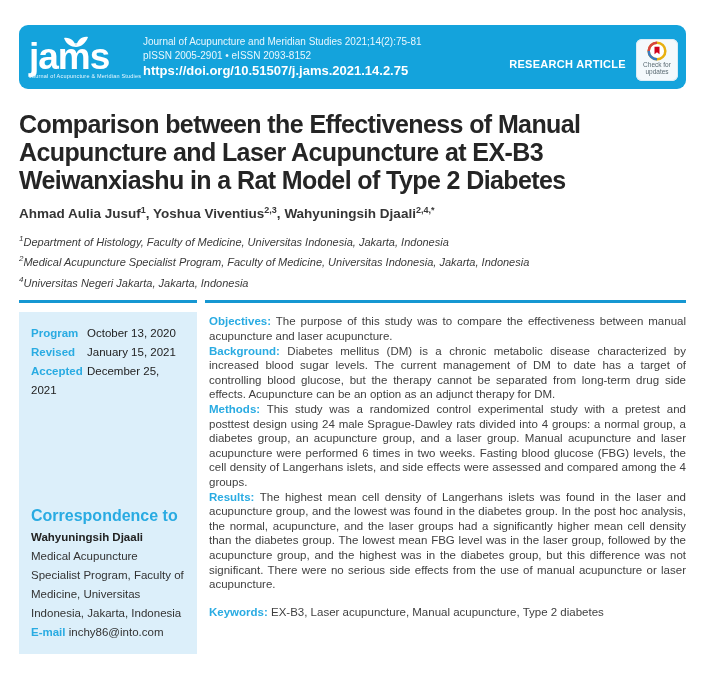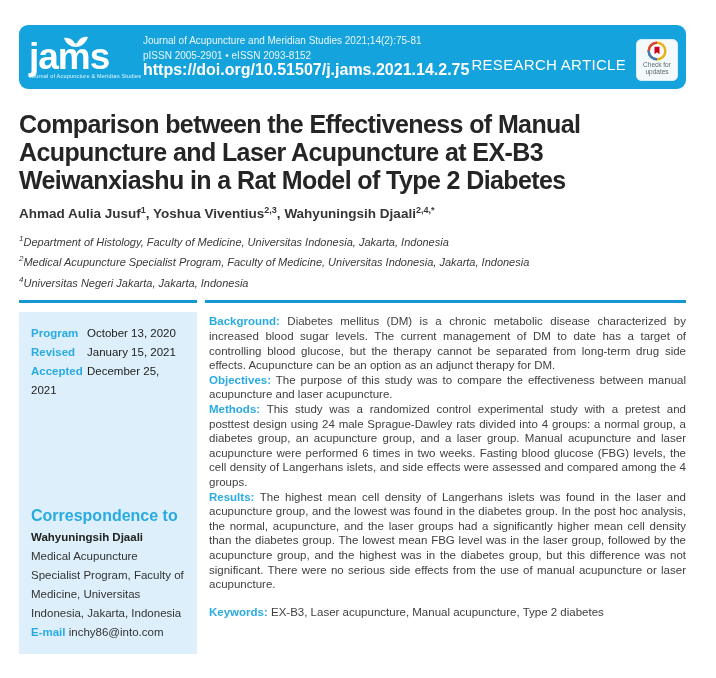--- a/index.html
+++ b/index.html
@@ -21,23 +21,23 @@
     position:relative;
   }
   .logo { width:100px; position:relative; padding-top:6px; }
   .logo-word {
     font-size:37px; font-weight:bold; letter-spacing:-1px;
     line-height:30px; color:#fff;
   }
   .logo-sprout { position:absolute; left:34px; top:-2px; }
   .logo-tag { font-size:5.5px; letter-spacing:.2px; color:#eaf7ff; margin-top:1px; white-space:nowrap; }
   .head-info { flex:0 0 auto; margin-left:14px; font-size:10px; line-height:14.5px; color:#e9f7fe; }
-  .head-info .doi { font-weight:bold; color:#ffffff; text-decoration:none; font-size:16px; }
+  .head-info .doi { font-weight:bold; color:#ffffff; text-decoration:none; font-size:13px; }
   .head-right { margin-left:auto; display:flex; align-items:center; gap:10px; padding-top:14px; }
-  .article-type { font-size:15px; font-weight:normal; letter-spacing:.3px; color:#fff; }
+  .article-type { font-size:11px; font-weight:bold; letter-spacing:.3px; color:#fff; }
   .crossmark {
     width:42px; height:42px; background:#f4f9fc; border-radius:6px;
     display:flex; flex-direction:column; align-items:center; justify-content:flex-start;
     padding-top:2px; cursor:pointer; box-shadow:0 0 0 1px #d9ecf5 inset;
     margin-top:-8px;
   }
   .cm-text { font-size:6.5px; line-height:7px; color:#5a6a72; text-align:center; }
 
   
   .title {
@@ -148,21 +148,21 @@
         <div class="corr-name">Wahyuningsih Djaali</div>
         <div class="corr-address">Medical Acupuncture Specialist Program, Faculty of Medicine, Universitas Indonesia, Jakarta, Indonesia</div>
         <div class="corr-email-line">
           <span class="email-label">E-mail</span>
           <a href="#" class="email-link">inchy86@into.com</a>
         </div>
       </div>
     </aside>
 
     <section class="abstract">
+      <p><span class="sec-label">Objectives:</span><span> The purpose of this study was to compare the effectiveness between manual acupuncture and laser acupuncture.</span></p>
       <p><span class="sec-label">Background:</span><span> Diabetes mellitus (DM) is a chronic metabolic disease characterized by increased blood sugar levels. The current management of DM to date has a target of controlling blood glucose, but the therapy cannot be separated from long-term drug side effects. Acupuncture can be an option as an adjunct therapy for DM.</span></p>
-      <p><span class="sec-label">Objectives:</span><span> The purpose of this study was to compare the effectiveness between manual acupuncture and laser acupuncture.</span></p>
       <p><span class="sec-label">Methods:</span><span> This study was a randomized control experimental study with a pretest and posttest design using 24 male Sprague-Dawley rats divided into 4 groups: a normal group, a diabetes group, an acupuncture group, and a laser group. Manual acupuncture and laser acupuncture were performed 6 times in two weeks. Fasting blood glucose (FBG) levels, the cell density of Langerhans islets, and side effects were assessed and compared among the 4 groups.</span></p>
       <p><span class="sec-label">Results:</span><span> The highest mean cell density of Langerhans islets was found in the laser and acupuncture group, and the lowest was found in the diabetes group. In the post hoc analysis, the normal, acupuncture, and the laser groups had a significantly higher mean cell density than the diabetes group. The lowest mean FBG level was in the laser group, followed by the acupuncture group, and the highest was in the diabetes group, but this difference was not significant. There were no serious side effects from the use of manual acupuncture or laser acupuncture.</span></p>
       <p class="keywords"><span class="sec-label">Keywords:</span><span> EX-B3, Laser acupuncture, Manual acupuncture, Type 2 diabetes</span></p>
     </section>
   </div>
 
 </div>
 
 </body></html>

